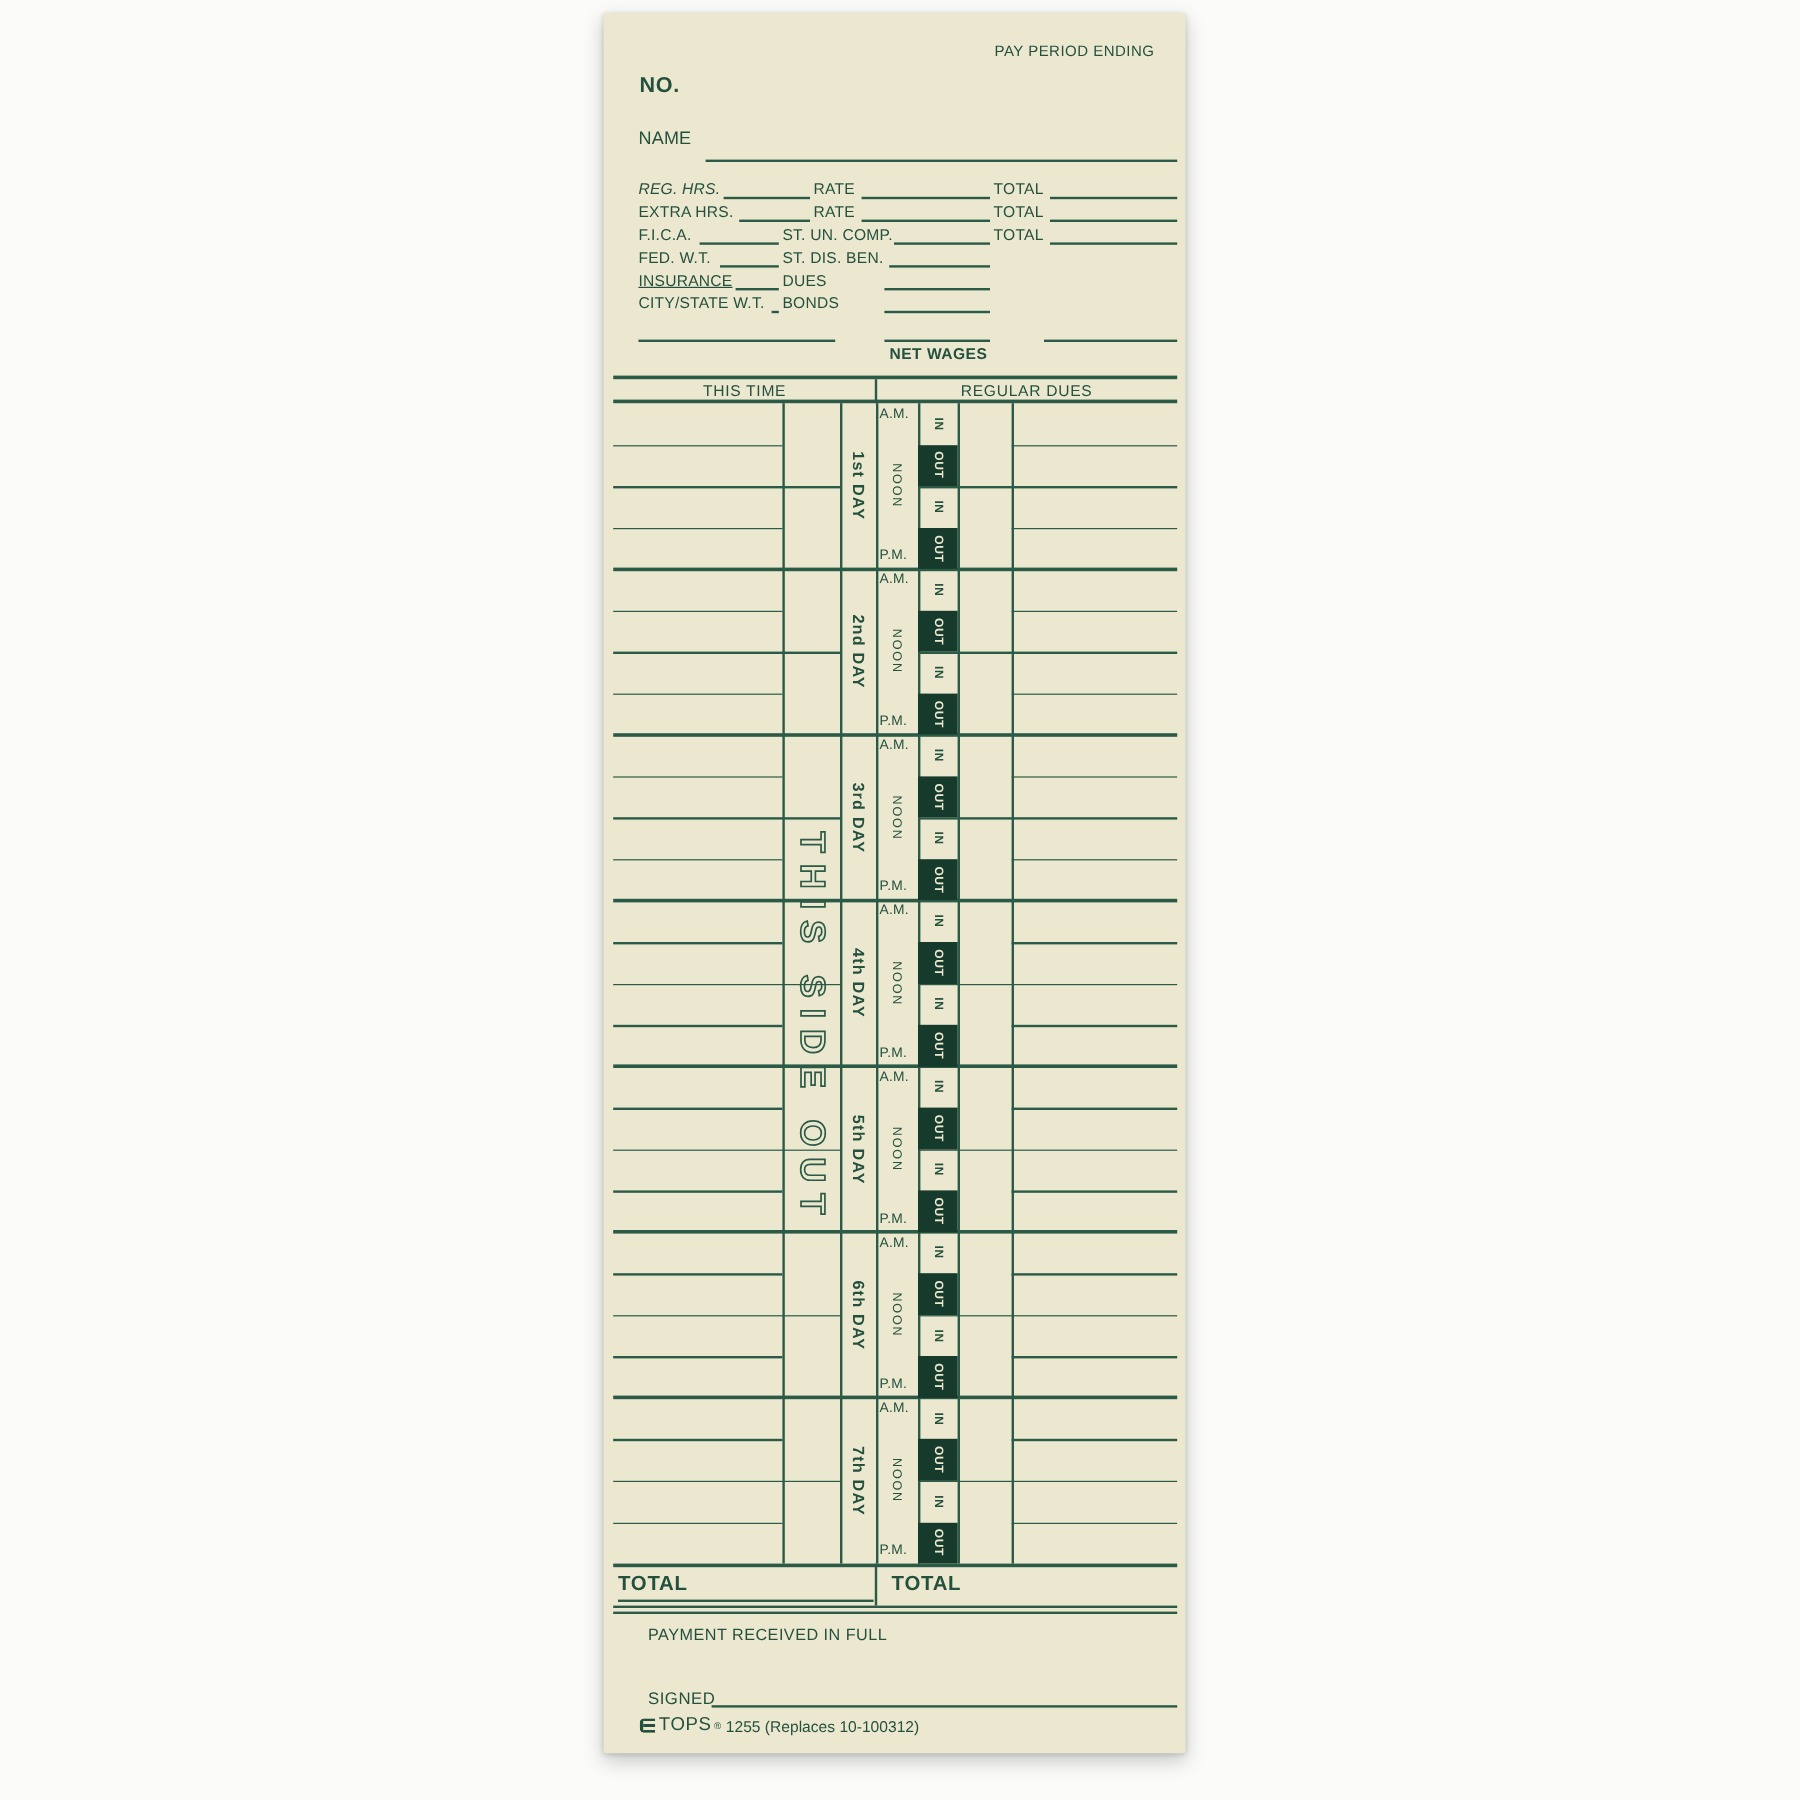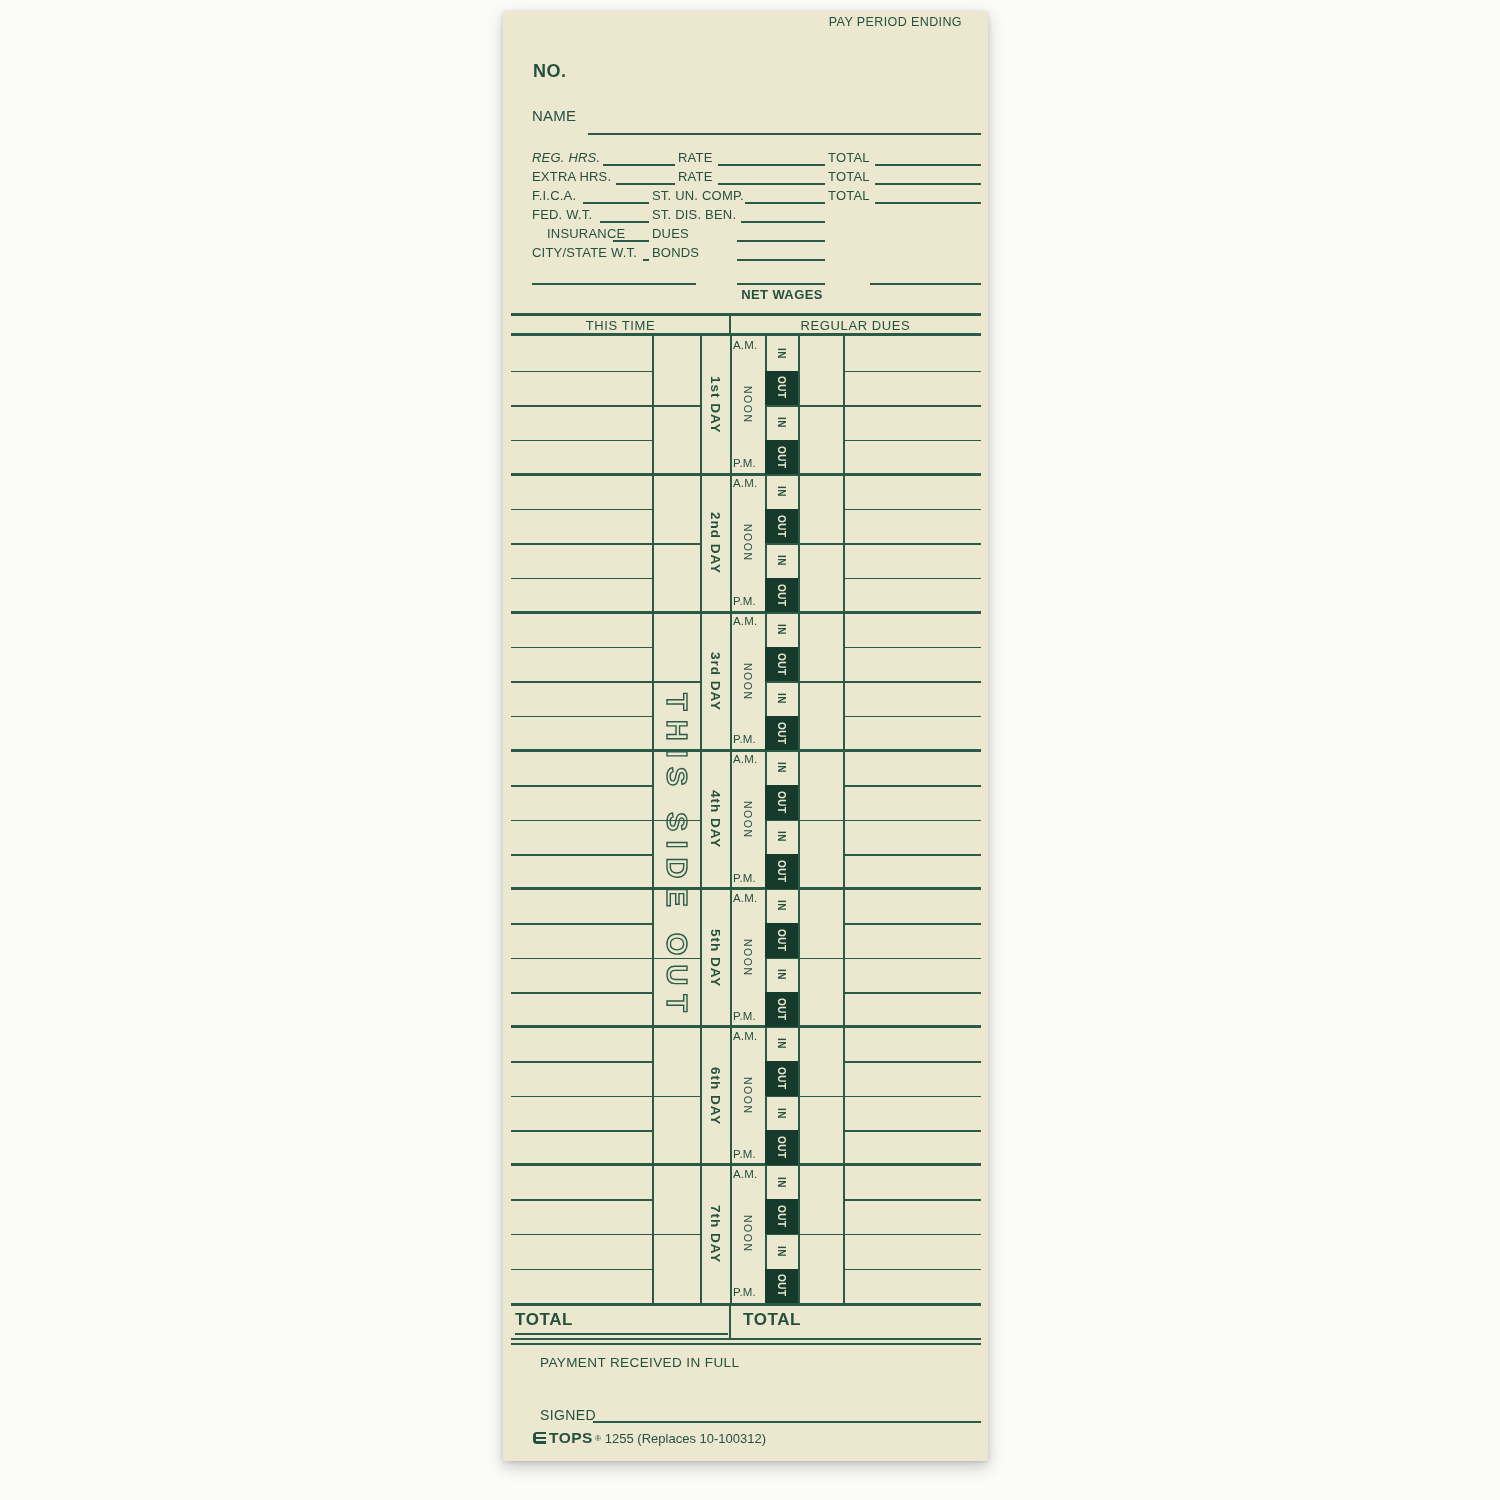--- a/index.html
+++ b/index.html
@@ -34,29 +34,29 @@
   .vtext{writing-mode:vertical-rl;}
   .daylab{font-weight:bold;font-size:13.5px;letter-spacing:1px;}
   .noon{font-size:10.5px;letter-spacing:1.5px;}
   .plabel{position:absolute;font-size:11.5px;letter-spacing:.2px;}
   .punch .vtext{font-size:10px;font-weight:bold;letter-spacing:.5px;}
   .punch.dark{background:var(--dark);color:var(--cream);}
   .wm span{
     font-size:29px;font-weight:bold;letter-spacing:9px;
     color:transparent;-webkit-text-stroke:1.4px var(--line);
   }
-  .pay-period{position:absolute;right:26px;top:4px;font-size:12.5px;letter-spacing:.4px;}
+  .pay-period{position:absolute;right:26px;top:25px;font-size:12.5px;letter-spacing:.4px;}
   .no-label{position:absolute;left:30px;top:50px;font-size:18px;font-weight:bold;letter-spacing:.5px;}
   .net-wages{position:absolute;left:234px;top:276px;width:90px;text-align:center;font-size:13px;font-weight:600;letter-spacing:.4px;}
   .band-label{position:absolute;top:307px;font-size:13px;letter-spacing:.6px;text-align:center;}
   .total-label{position:absolute;font-size:17px;font-weight:bold;letter-spacing:.6px;top:1299px;}
   .payment{position:absolute;left:37px;top:1344px;font-size:13.5px;letter-spacing:.4px;}
   .signed{position:absolute;left:37px;top:1396px;font-size:14px;letter-spacing:.4px;}
   .brand-row{position:absolute;left:30px;top:1418px;font-size:13px;display:flex;align-items:center;gap:4px;}
-  .brand-name{font-weight:bold;font-size:15.5px;letter-spacing:.5px;}
+  .brand-name{font-weight:normal;font-size:15.5px;letter-spacing:.5px;}
   .brand-reg{font-size:8px;vertical-align:super;margin-left:-2px;}
   .tops-icon{
     display:inline-block;width:13px;height:12px;margin-right:-1px;
     background:repeating-linear-gradient(180deg,var(--ink) 0 2.5px,transparent 2.5px 4.75px);
     border-left:3px solid var(--ink);border-radius:4px 0 0 4px;
   }
 </style>
 </head>
 <body>
 
@@ -84,21 +84,21 @@
       <div class="lbl" style="left: 29px; top: 177px;">F.I.C.A.</div>
       <div class="blank" style="left: 80px; top: 177px; width: 66px; height: 16px;"></div>
       <div class="lbl" style="left: 149px; top: 177px;">ST. UN. COMP.</div>
       <div class="blank" style="left: 242px; top: 177px; width: 80px; height: 16px;"></div>
       <div class="lbl" style="left: 325px; top: 177px;">TOTAL</div>
       <div class="blank" style="left: 372px; top: 177px; width: 106px; height: 16px;"></div>
       <div class="lbl" style="left: 29px; top: 196px;">FED. W.T.</div>
       <div class="blank" style="left: 97px; top: 196px; width: 49px; height: 16px;"></div>
       <div class="lbl" style="left: 149px; top: 196px;">ST. DIS. BEN.</div>
       <div class="blank" style="left: 238px; top: 196px; width: 84px; height: 16px;"></div>
-      <div class="lbl" style="left: 44px; top: 215px;">INSURANCE</div>
+      <div class="lbl" style="left: 29px; top: 215px; text-decoration: underline;">INSURANCE</div>
       <div class="blank" style="left: 110px; top: 215px; width: 36px; height: 16px;"></div>
       <div class="lbl" style="left: 149px; top: 215px;">DUES</div>
       <div class="blank" style="left: 234px; top: 215px; width: 88px; height: 16px;"></div>
       <div class="lbl" style="left: 29px; top: 234px;">CITY/STATE W.T.</div>
       <div class="blank" style="left: 140px; top: 234px; width: 6px; height: 16px;"></div>
       <div class="lbl" style="left: 149px; top: 234px;">BONDS</div>
       <div class="blank" style="left: 234px; top: 234px; width: 88px; height: 16px;"></div>
       <div class="blank" style="left: 29px; top: 258px; width: 164px; height: 16px;"></div>
       <div class="blank" style="left: 234px; top: 258px; width: 88px; height: 16px;"></div>
       <div class="blank" style="left: 367px; top: 258px; width: 111px; height: 16px;"></div>

